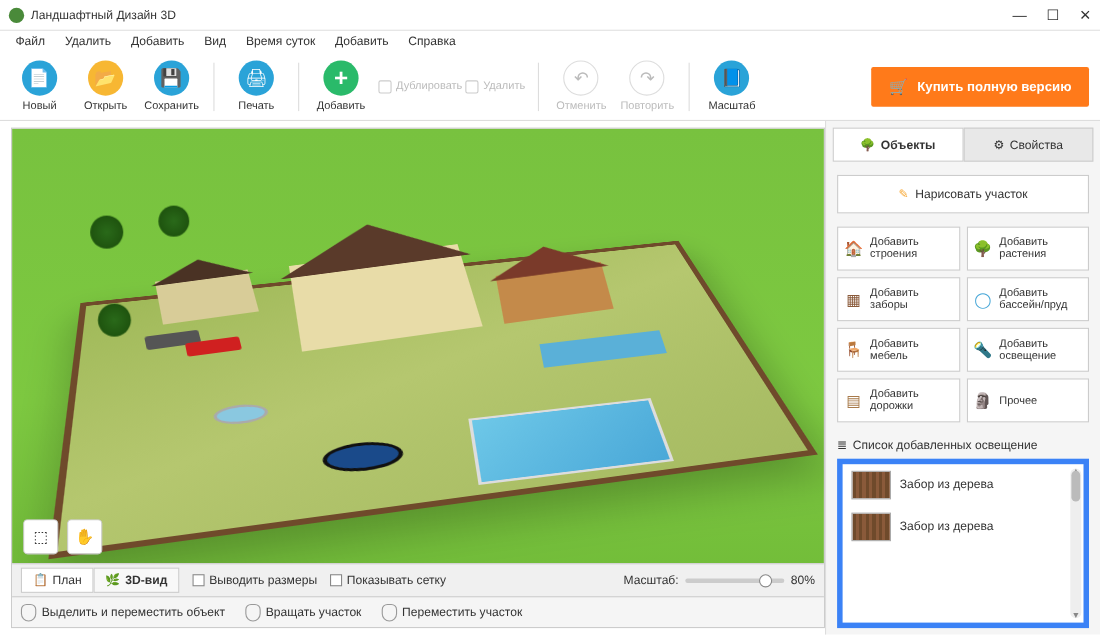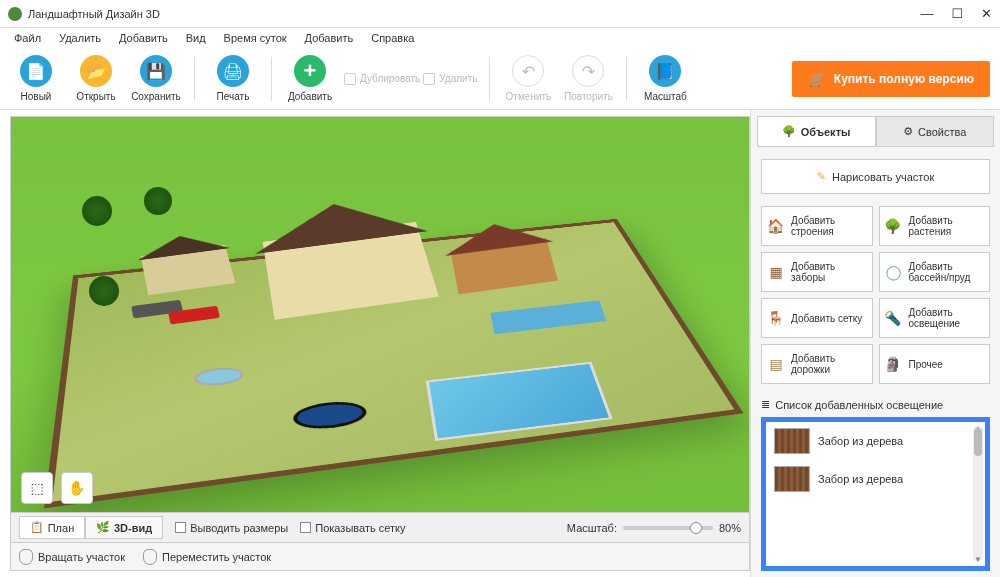--- a/index.html
+++ b/index.html
@@ -196,20 +196,24 @@
         <div class="slider">
             <div class="thumb"></div>
           </div>
         <span>80%</span>
       </div>
     </div>
 
     <div class="bottombar2">
       <div class="bb2item">
           <div class="mi"></div>
+          <span>Выделить и переместить объект</span>
+        </div>
+      <div class="bb2item">
+          <div class="mi"></div>
           <span>Вращать участок</span>
         </div>
       <div class="bb2item">
           <div class="mi"></div>
           <span>Переместить участок</span>
         </div>
     </div>
   </div>
 
   <div class="sidebar">
@@ -239,21 +243,21 @@
       <div class="objbtn">
           <div class="oi" style="color:#8a5a3a">▦</div>
           <span>Добавить заборы</span>
         </div>
       <div class="objbtn">
           <div class="oi" style="color:#4aa8d8">◯</div>
           <span>Добавить бассейн/пруд</span>
         </div>
       <div class="objbtn">
           <div class="oi" style="color:#c88a4a">🪑</div>
-          <span>Добавить сетку</span>
+          <span>Добавить мебель</span>
         </div>
       <div class="objbtn">
           <div class="oi">🔦</div>
           <span>Добавить освещение</span>
         </div>
       <div class="objbtn">
           <div class="oi" style="color:#a87a4a">▤</div>
           <span>Добавить дорожки</span>
         </div>
       <div class="objbtn">

